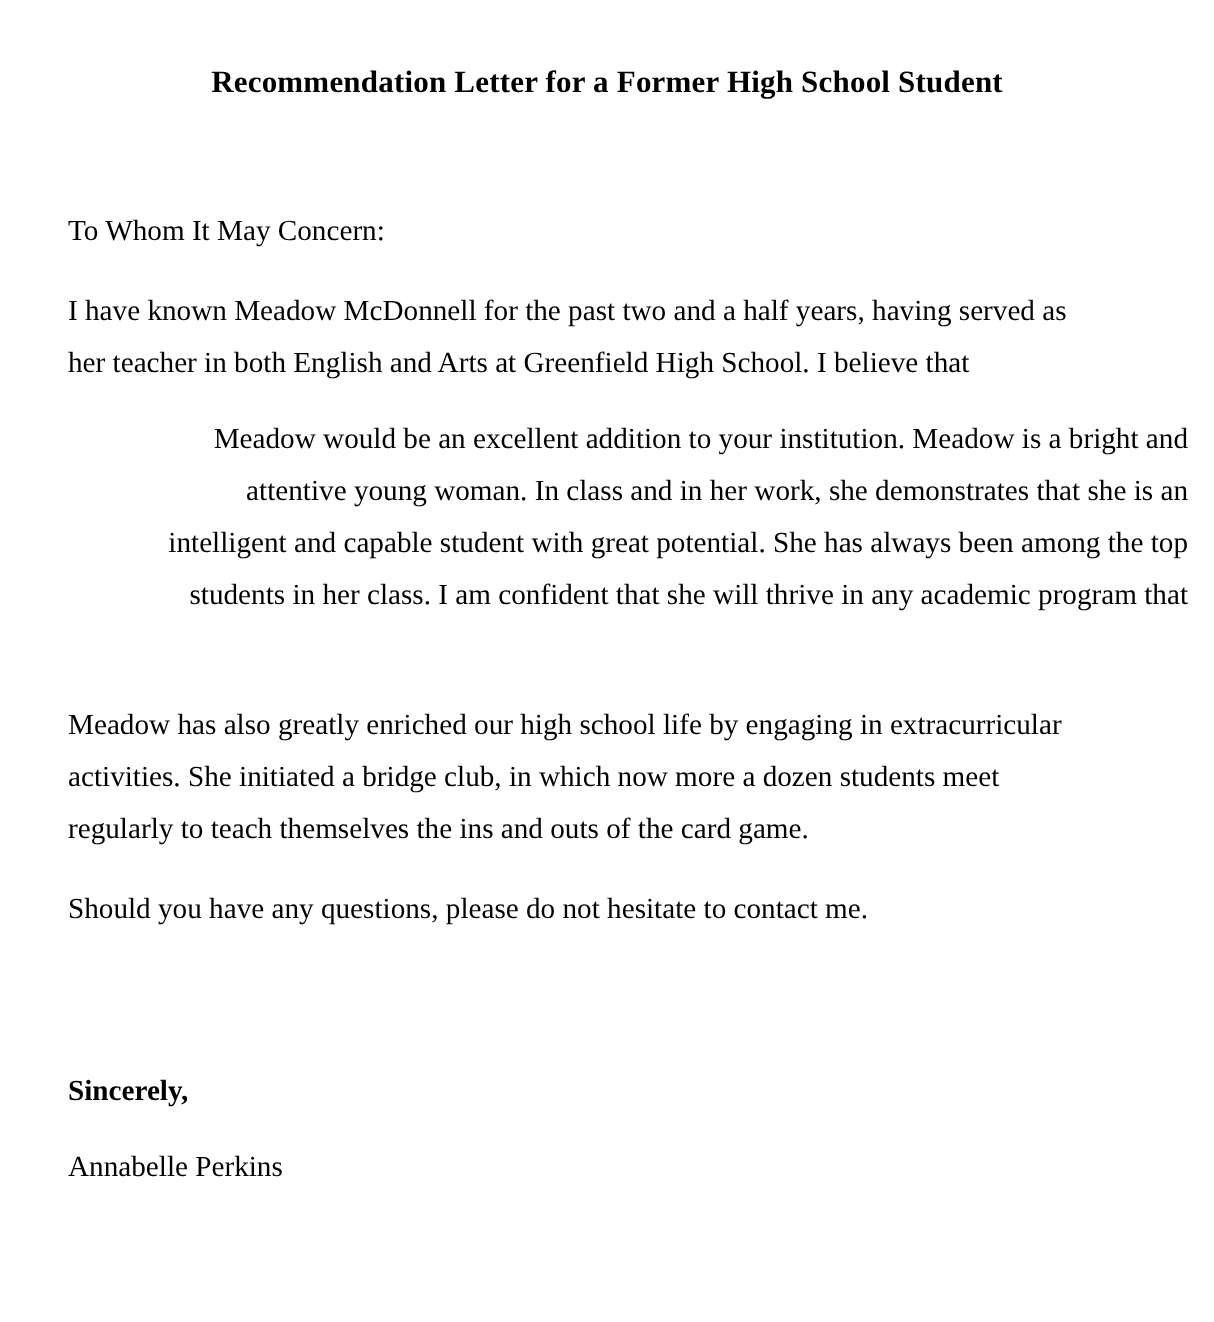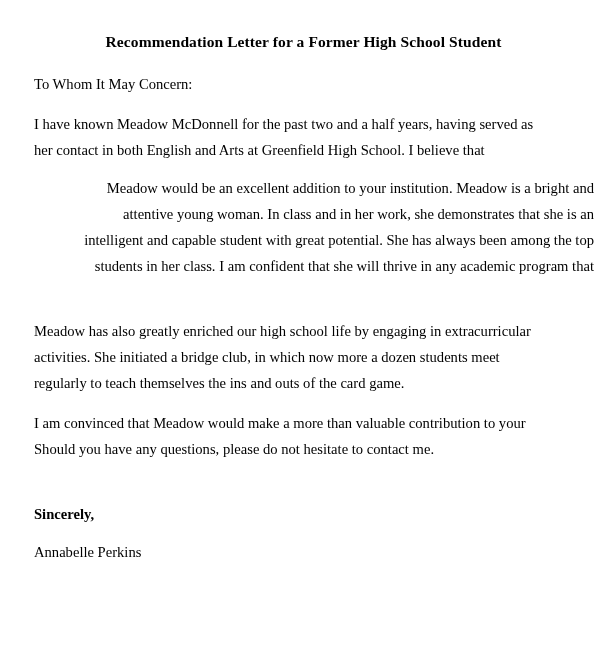--- a/index.html
+++ b/index.html
@@ -30,20 +30,21 @@
       font-size: 15.5px;
       line-height: 20px;
       letter-spacing: 0.1px;
     }
     .block {
       position: absolute;
       left: 34px;
       width: 560px;
       font-size: 14.6px;
       white-space: nowrap;
+      margin-top: 32px;
     }
     .line {
       display: block;
       height: 26px;
       line-height: 20px;
     }
     #salutation { top: 74px; }
     #para1 { top: 114px; }
     #para2 { top: 178px; text-align: right; }
     #para3 { top: 321px; }
@@ -56,38 +57,37 @@
 
 <div class="page">
   <div class="title">Recommendation Letter for a Former High School Student</div>
 
   <div class="block" id="salutation">
     <span class="line">To Whom It May Concern:</span>
   </div>
 
   <div class="block" id="para1">
     <span class="line">I have known Meadow McDonnell for the past two and a half years, having served as</span>
-    <span class="line">her contact in both English and Arts at Greenfield High School. I believe that</span>
+    <span class="line">her teacher in both English and Arts at Greenfield High School. I believe that</span>
   </div>
 
   <div class="block" id="para2">
     <span class="line">Meadow would be an excellent addition to your institution. Meadow is a bright and</span>
     <span class="line">attentive young woman. In class and in her work, she demonstrates that she is an</span>
     <span class="line">intelligent and capable student with great potential. She has always been among the top</span>
     <span class="line">students in her class. I am confident that she will thrive in any academic program that</span>
   </div>
 
   <div class="block" id="para3">
     <span class="line">Meadow has also greatly enriched our high school life by engaging in extracurricular</span>
     <span class="line">activities. She initiated a bridge club, in which now more a dozen students meet</span>
     <span class="line">regularly to teach themselves the ins and outs of the card game.</span>
   </div>
 
   <div class="block" id="para4">
-    <span class="line">I am convinced that Meadow would make a more than valuable contribution to your</span>
     <span class="line">Should you have any questions, please do not hesitate to contact me.</span>
   </div>
 
   <div class="block" id="closing">
     <span class="line">Sincerely,</span>
   </div>
 
   <div class="block" id="signature">
     <span class="line">Annabelle Perkins</span>
   </div>

